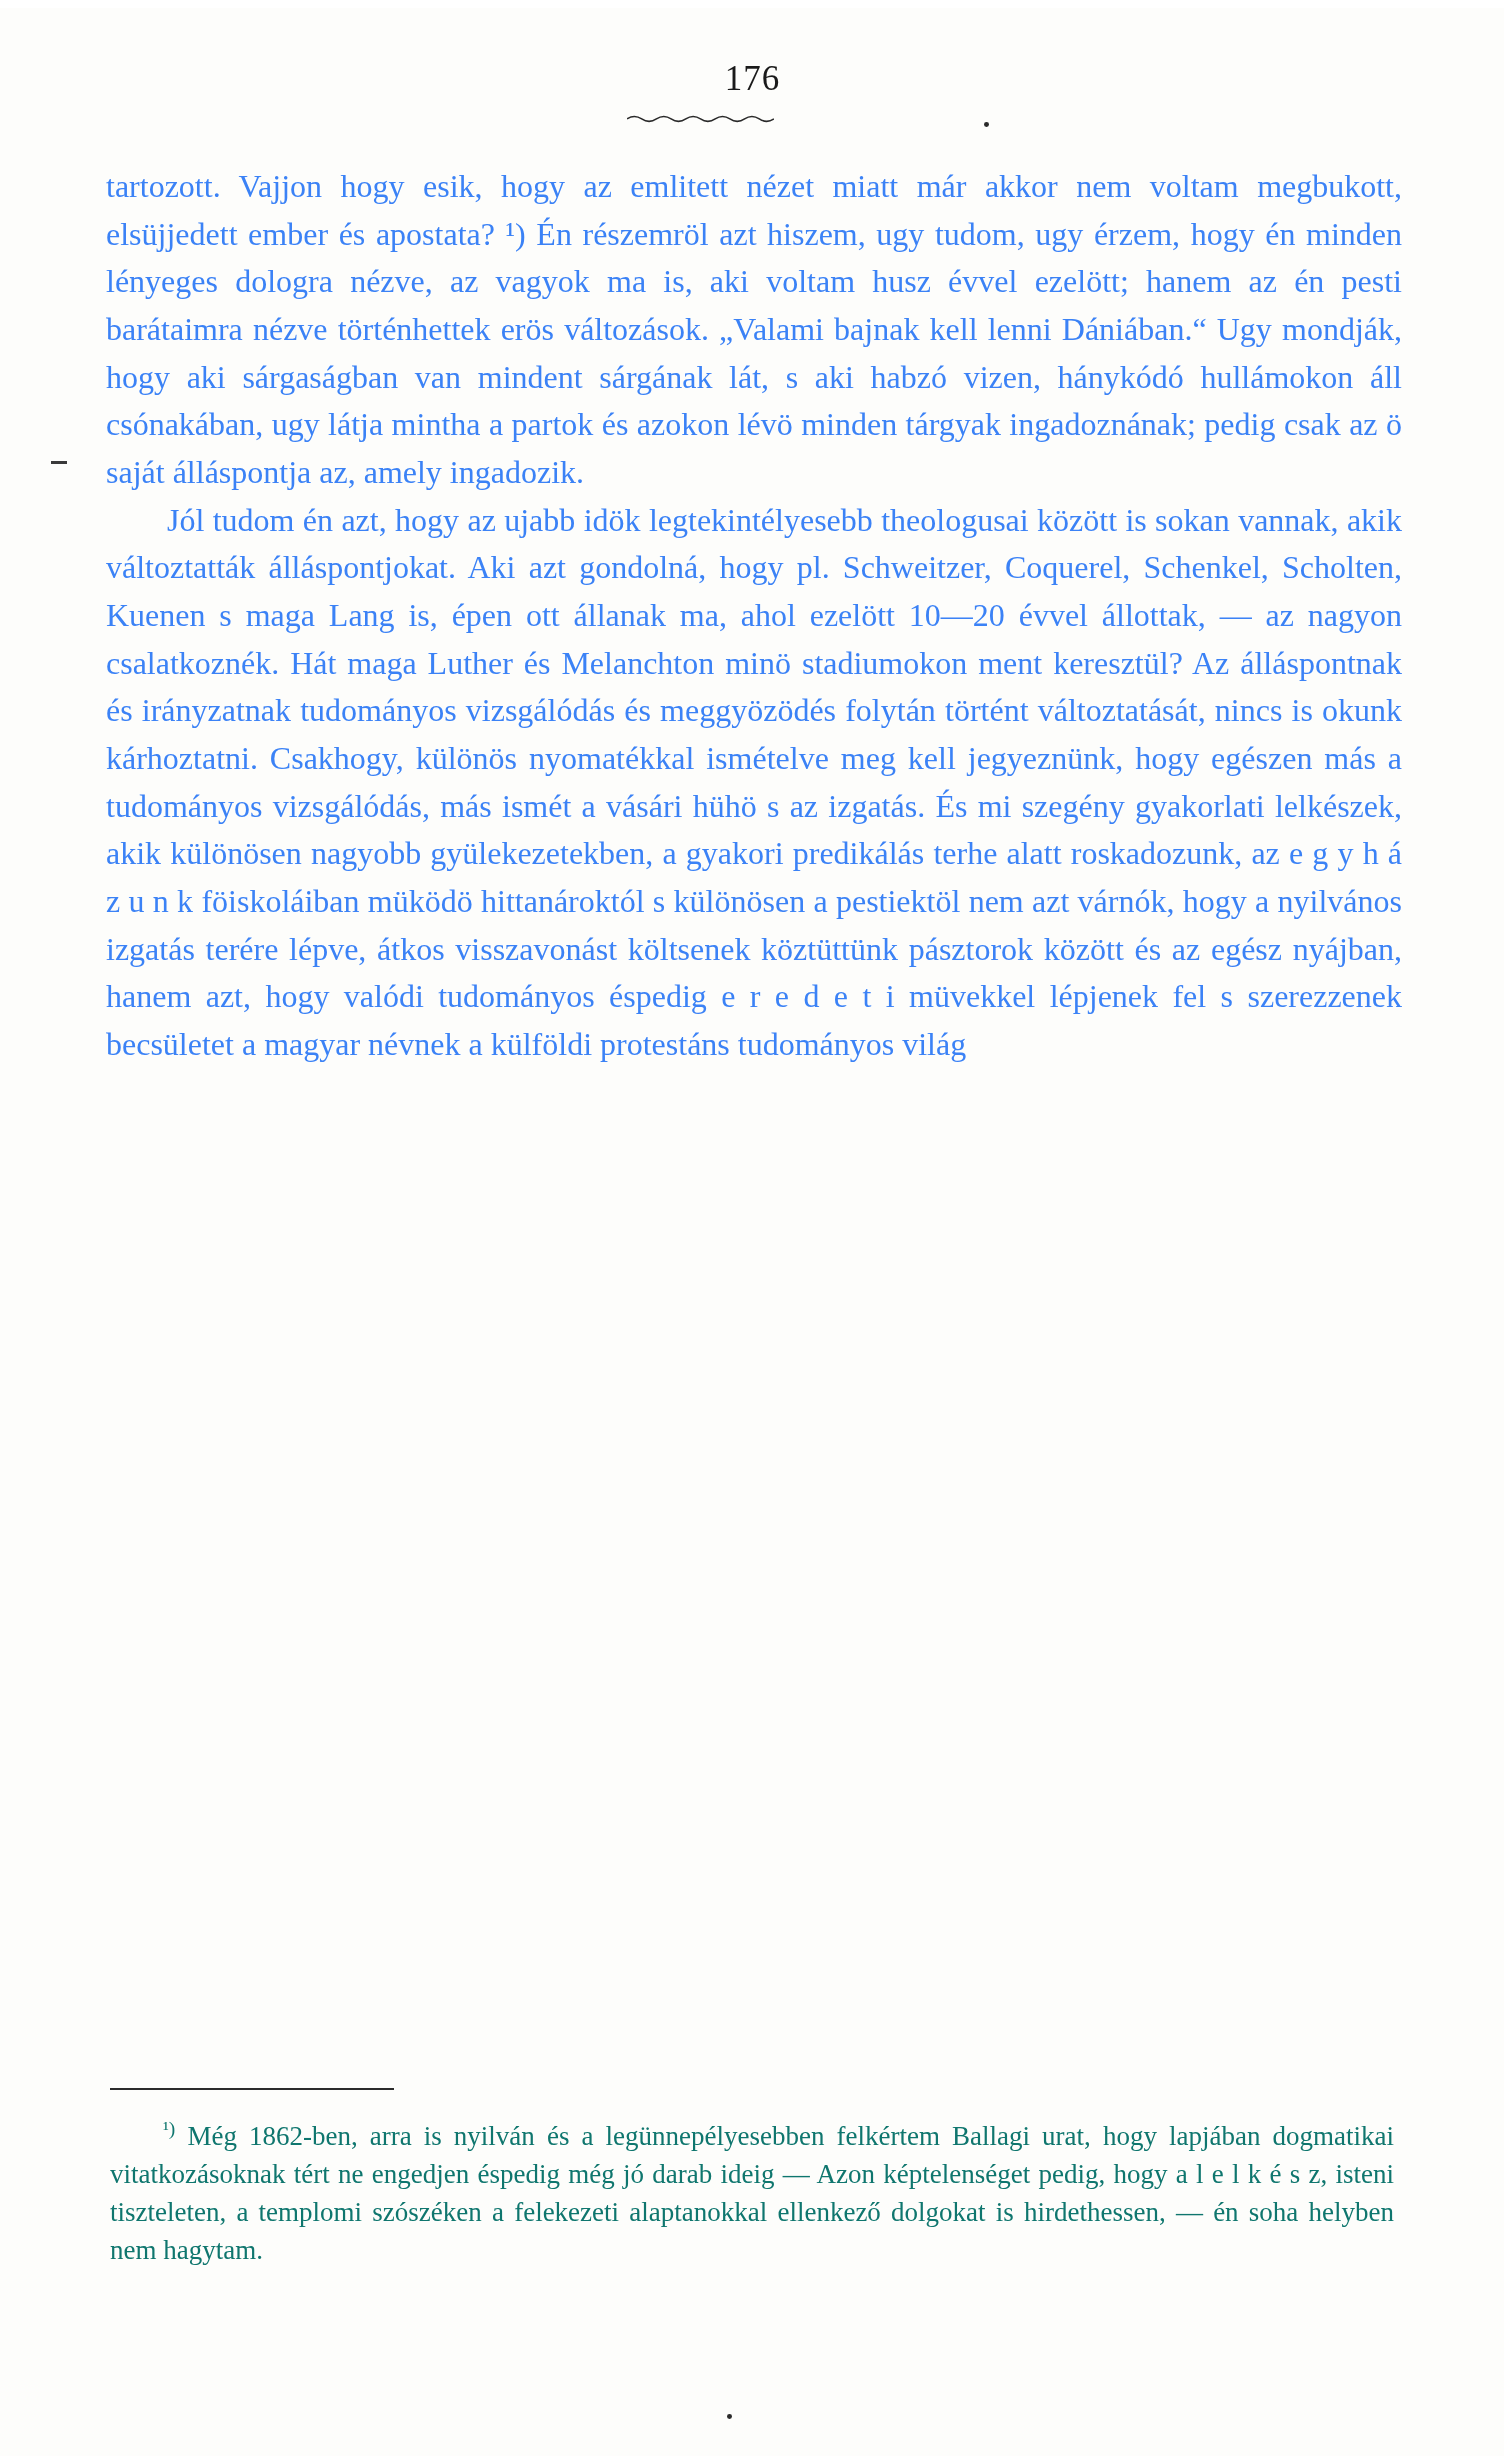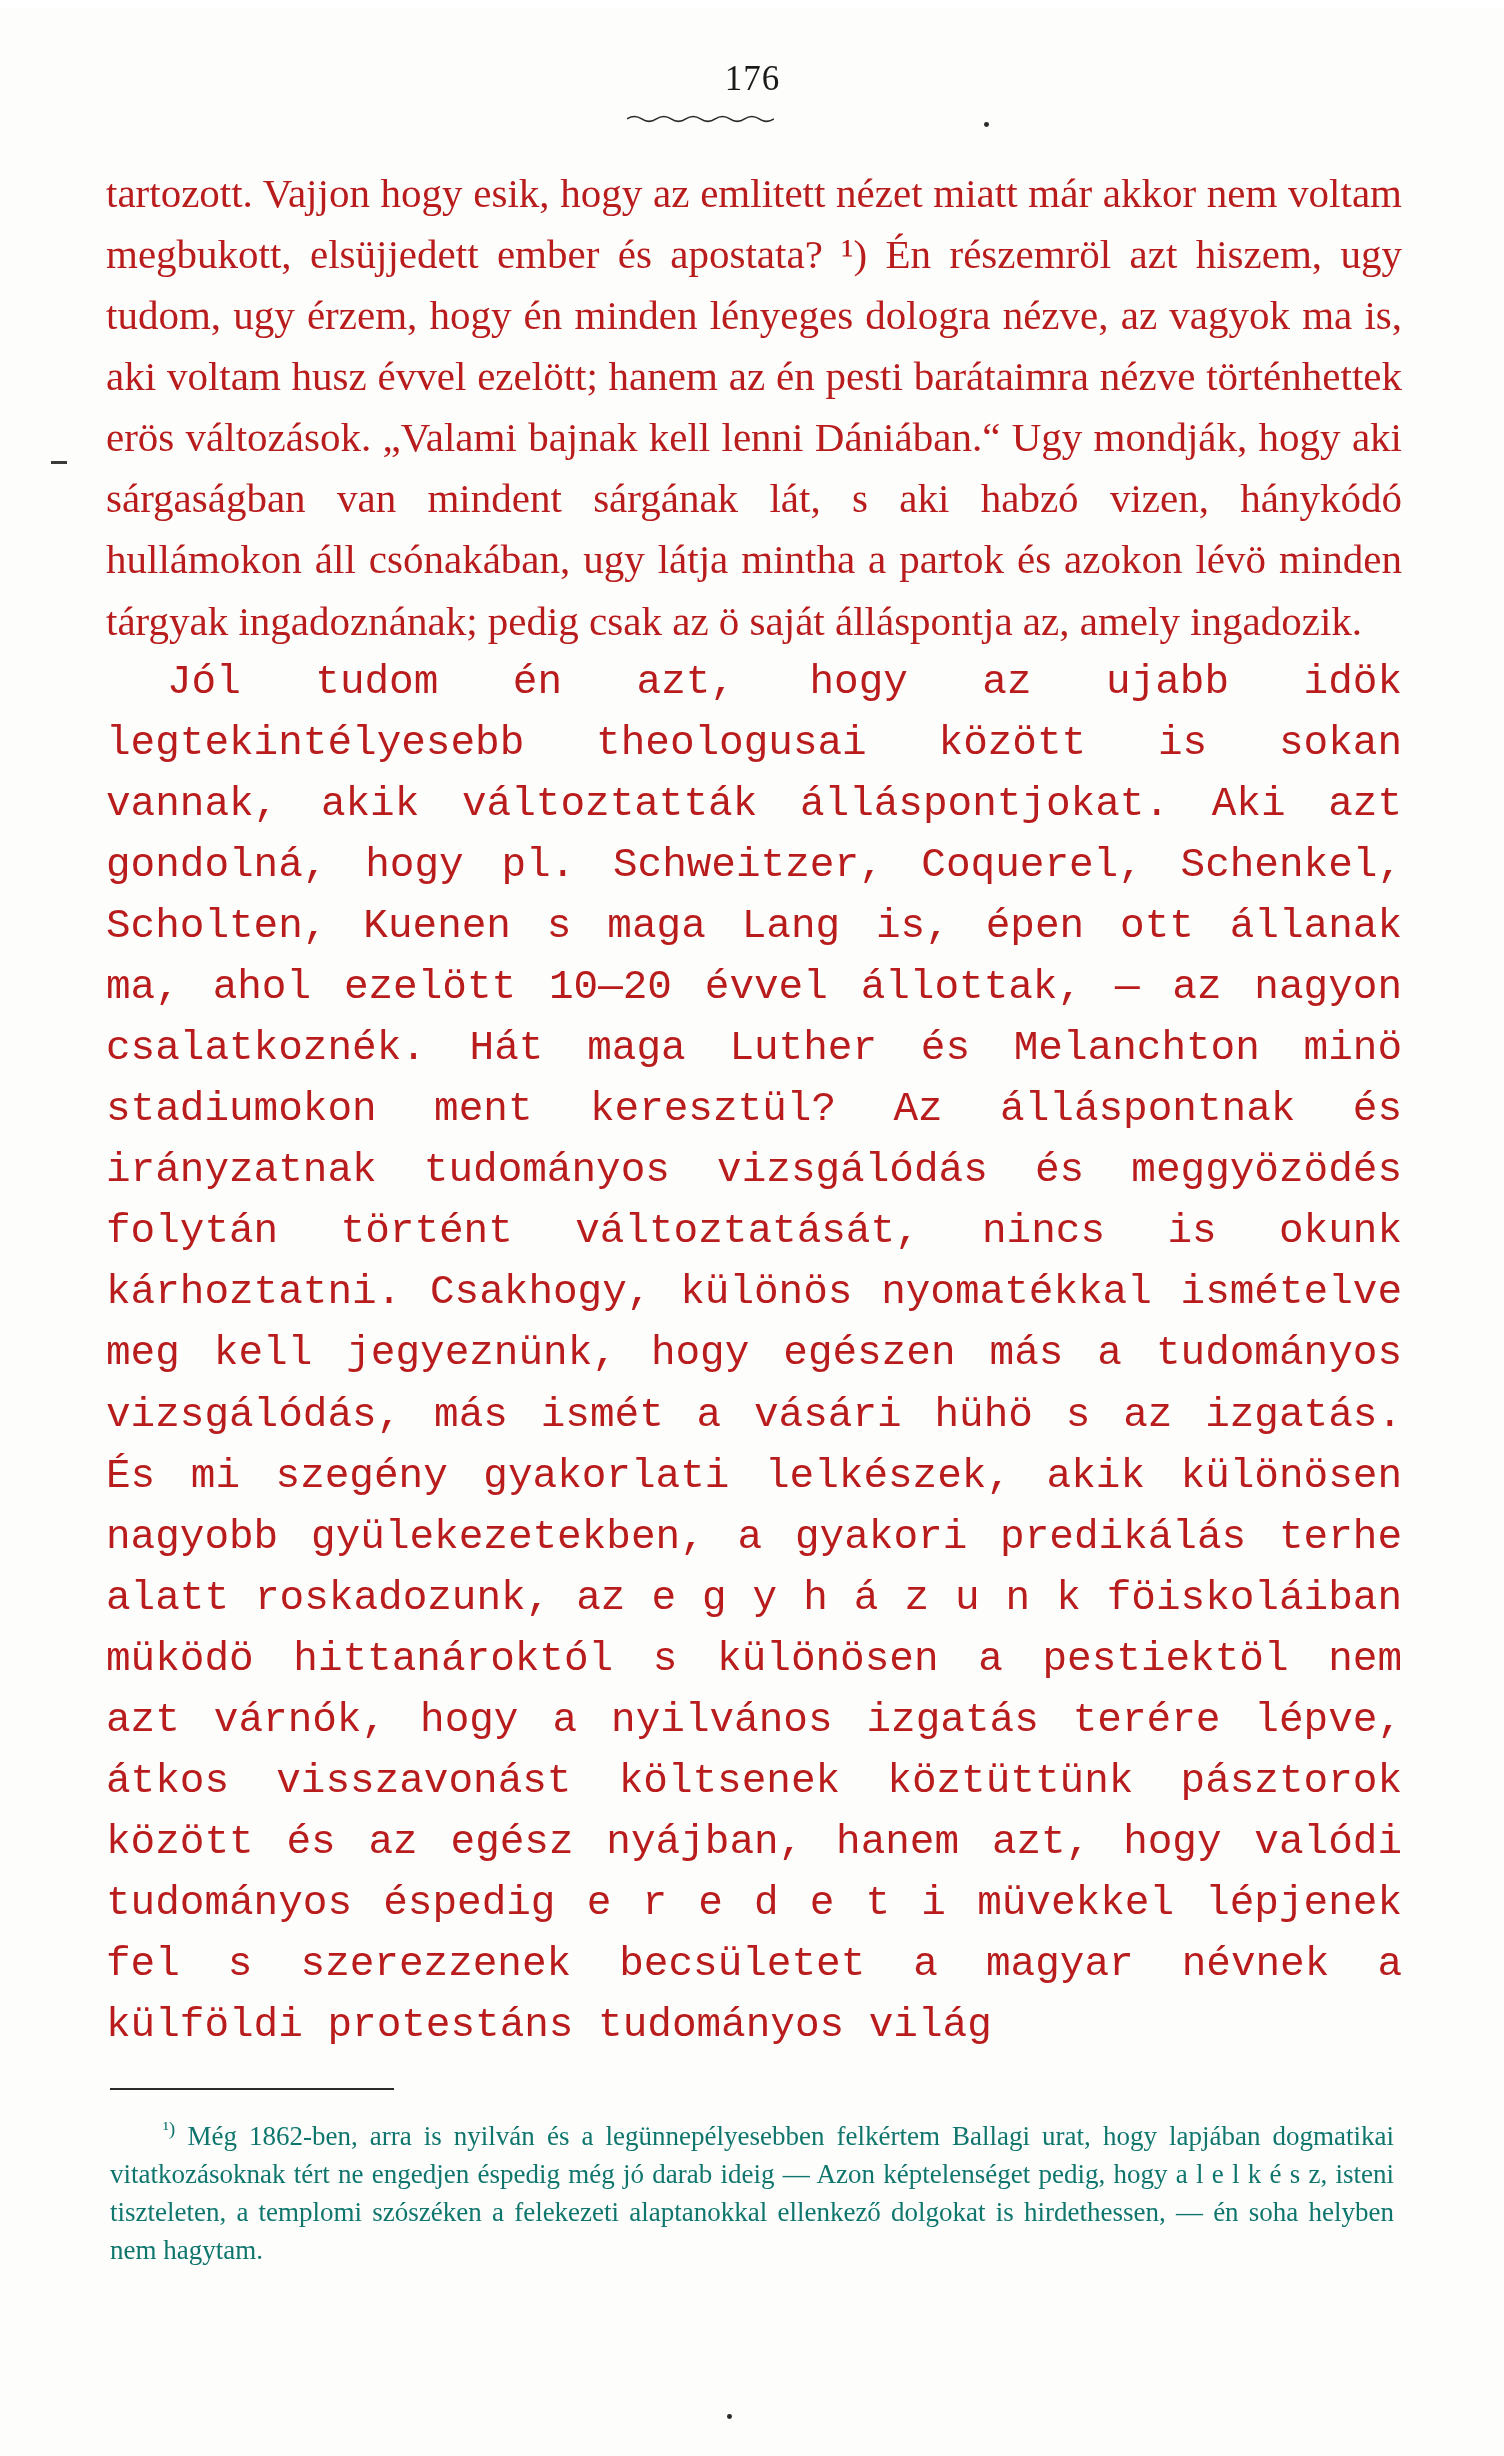--- a/index.html
+++ b/index.html
@@ -35,32 +35,31 @@
     color: #2a2a2a;
   }
   .page-number-rule svg { display: block; }
 
   .body-block {
     position: absolute;
     top: 155px;
     left: 106px;
     width: 1296px;
     font-family: "Liberation Serif", serif;
-    font-size: 41px;
+    font-size: 32px;
     line-height: 1.49;
-    color: #b91c1c;
+    color: #3b82f6;
     text-align: justify;
     text-justify: inter-word;
   }
   .body-block p {
     margin: 0;
   }
   .body-block p.indent {
     text-indent: 61px;
-    font-family: Liberation Mono, monospace;
   }
   .stray-dash {
     position: absolute;
     left: 51px;
     top: 453px;
     width: 15.7px;
     height: 2.9px;
     background: #3a3a3a;
   }
 

